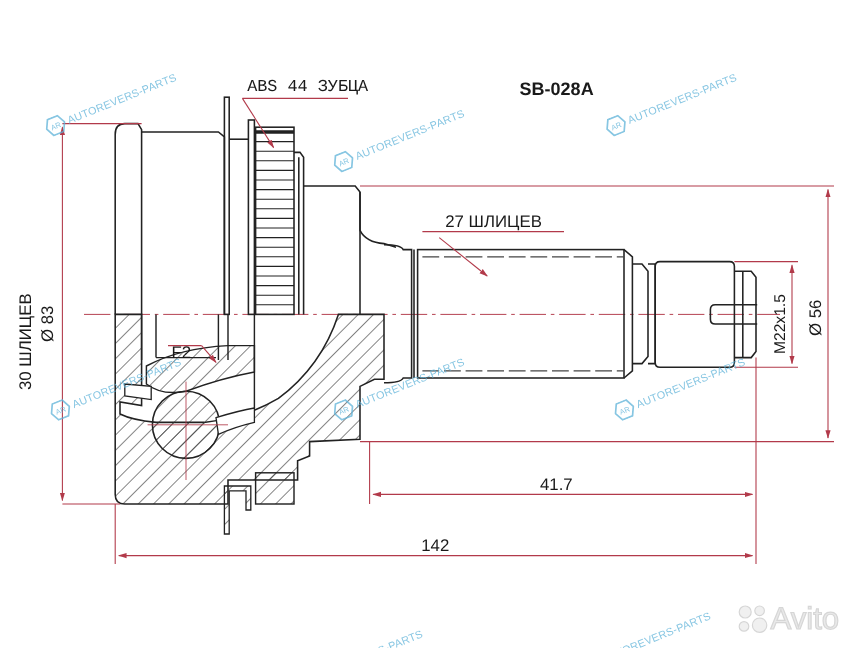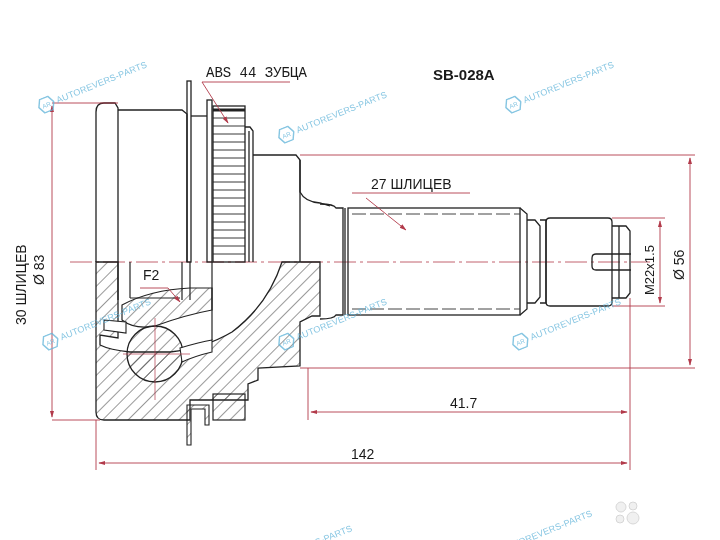--- a/index.html
+++ b/index.html
@@ -138,21 +138,21 @@
     <polyline points="352,193 470,193"></polyline>
     <line x1="366" y1="198" x2="406" y2="230" marker-end="url(#arrow)"></line>
     <polyline points="140,288 168,288"></polyline>
     <line x1="168" y1="288" x2="180" y2="302" marker-end="url(#arrow)"></line>
   </g>
 </svg>
 
 <div class="lbl part-no" style="left:433px; top:67px;">SB-028A</div>
 <div class="lbl dim" style="left:206px; top:66px;font-family:Liberation Mono, monospace;">ABS 44 ЗУБЦА</div>
 <div class="lbl dim" style="left:355px; top:177px;margin-left:16px;">27 ШЛИЦЕВ</div>
-<div class="lbl dim" style="left:143px; top:268px;">F2</div>
+<div class="lbl dim" style="left:143px; top:286px;">F2</div>
 <div class="lbl dim" style="left:450px; top:396px;">41.7</div>
 <div class="lbl dim" style="left:351px; top:447px;">142</div>
 
 <div class="lbl dim vert" style="left:14px; top:325px; transform: rotate(-90deg);">30 ШЛИЦЕВ</div>
 <div class="lbl dim vert" style="left:32px; top:285px; transform: rotate(-90deg);">Ø 83</div>
 <div class="lbl dim vert" style="left:643px; top:295px; transform: rotate(-90deg); font-size:13px;">M22x1.5</div>
 <div class="lbl dim vert" style="left:672px; top:280px; transform: rotate(-90deg);">Ø 56</div>
 
 <div class="wm" style="left:38px; top:100px;">
   <svg class="wm-logo" viewBox="0 0 20 18">
@@ -203,13 +203,14 @@
   <span class="wm-text">AUTOREVERS-PARTS</span>
 </div>
 
 <div class="avito">
   <svg width="30" height="26" viewBox="0 0 30 26">
     <circle cx="9" cy="7" r="5" fill="#eee" stroke="#d0d0d0"></circle>
     <circle cx="21" cy="6" r="4" fill="#eee" stroke="#d0d0d0"></circle>
     <circle cx="8" cy="19" r="4" fill="#eee" stroke="#d0d0d0"></circle>
     <circle cx="21" cy="18" r="6" fill="#eee" stroke="#d0d0d0"></circle>
   </svg>
+  <span class="avito-text">Avito</span>
 </div>
 
 </body></html>

